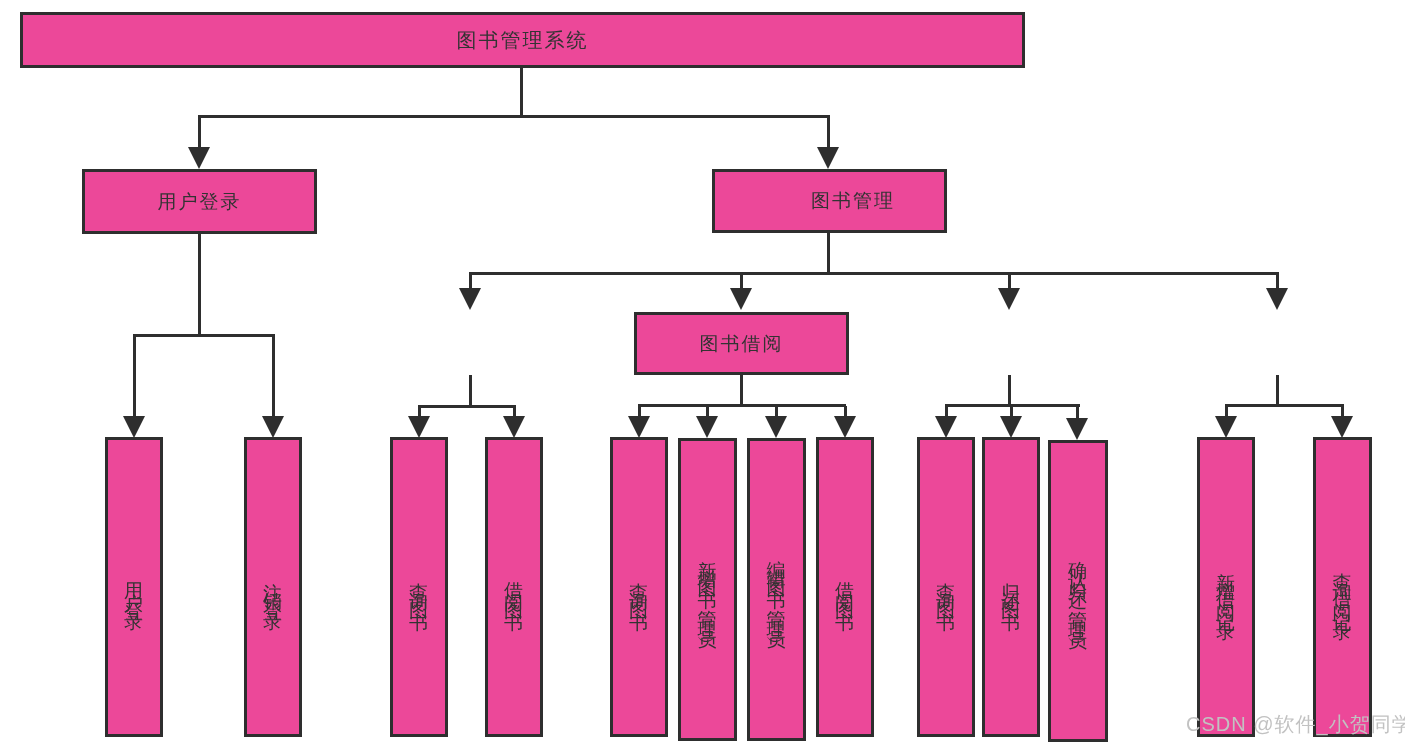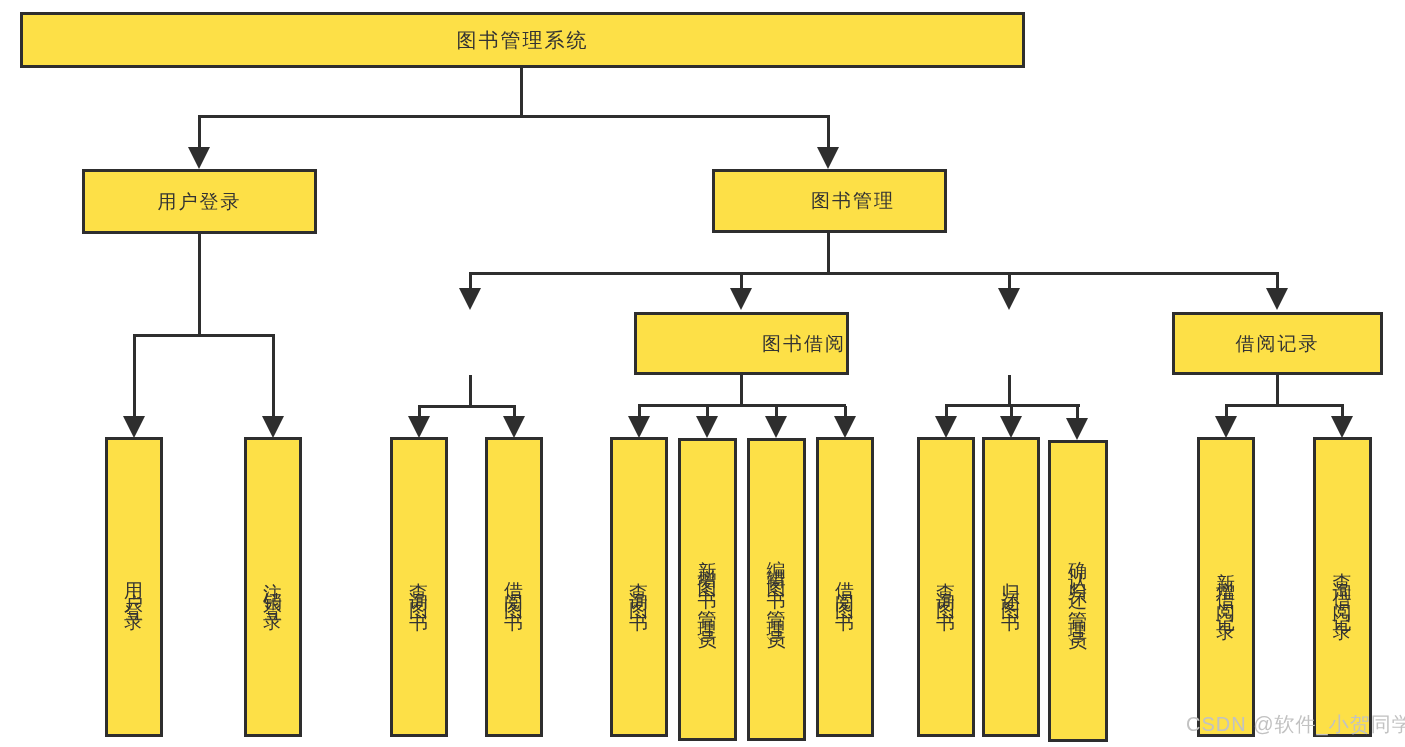--- a/index.html
+++ b/index.html
@@ -1,21 +1,21 @@
 <!DOCTYPE html>
 <html><head>
 <meta charset="utf-8">
 <style>
   html,body{margin:0;padding:0;background:#ffffff;}
   .stage{
     position:relative;width:1405px;height:747px;background:#ffffff;
     font-family:"Liberation Sans","DejaVu Sans",sans-serif;color:#333333;overflow:hidden;
   }
   .box{
-    position:absolute;box-sizing:border-box;border:3px solid #2e2e2e;background:#fde047;
+    position:absolute;box-sizing:border-box;border:3px solid #2e2e2e;background:#ec4899;
     display:flex;align-items:center;justify-content:center;
     font-size:19px;letter-spacing:2px;z-index:2;
   }
   .box.root{font-size:20px;}
   .vbox span{
     writing-mode:vertical-rl;text-orientation:mixed;
     font-size:19px;letter-spacing:10px;line-height:1;letter-spacing:10px;
   }
   .hline,.vline{position:absolute;background:#2e2e2e;z-index:1;}
   .hline{height:3px;}
@@ -39,25 +39,22 @@
     <span>图书管理系统</span>
   </div>
 
   <div class="box" style="left:82px;top:169px;width:235px;height:65px;">
     <span>用户登录</span>
   </div>
   <div class="box" style="left:712px;top:169px;width:235px;height:64px;padding-left:47px;">
     <span>图书管理</span>
   </div>
 
-  <div class="box" style="left:634px;top:312px;width:215px;height:63px;justify-content:flex-end;">
+  <div class="box" style="left:634px;top:312px;width:215px;height:63px;">
     <span>图书借阅</span>
-  </div>
-  <div class="box" style="left:1172px;top:312px;width:211px;height:63px;">
-    <span>借阅记录</span>
   </div>
 
   <div class="box vbox" style="left:105px;top:437px;width:58px;height:300px;">
     <span>用户登录</span>
   </div>
   <div class="box vbox" style="left:244px;top:437px;width:58px;height:300px;">
     <span>注销登录</span>
   </div>
 
   <div class="box vbox" style="left:390px;top:437px;width:58px;height:300px;">

